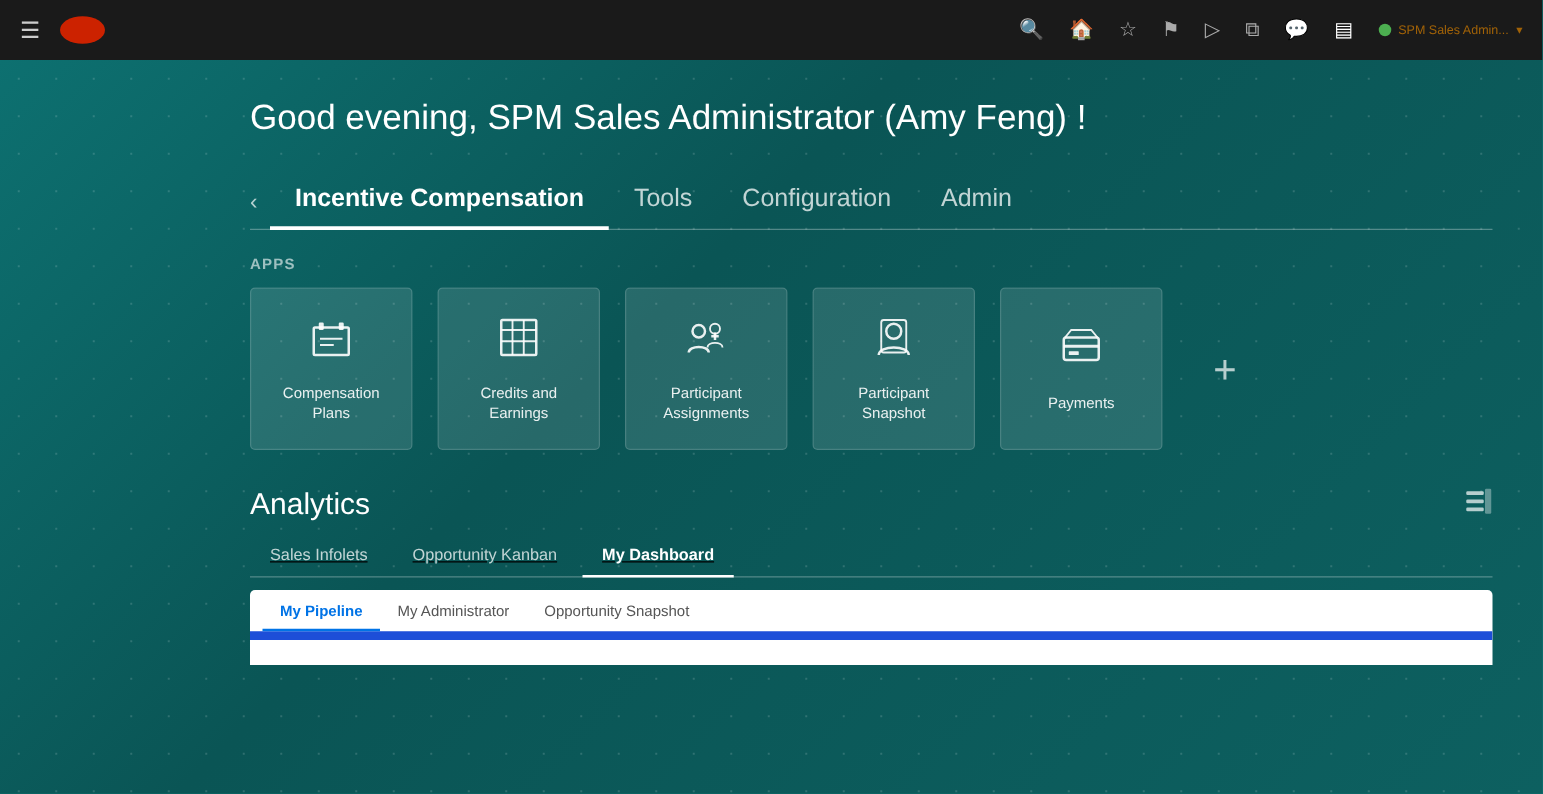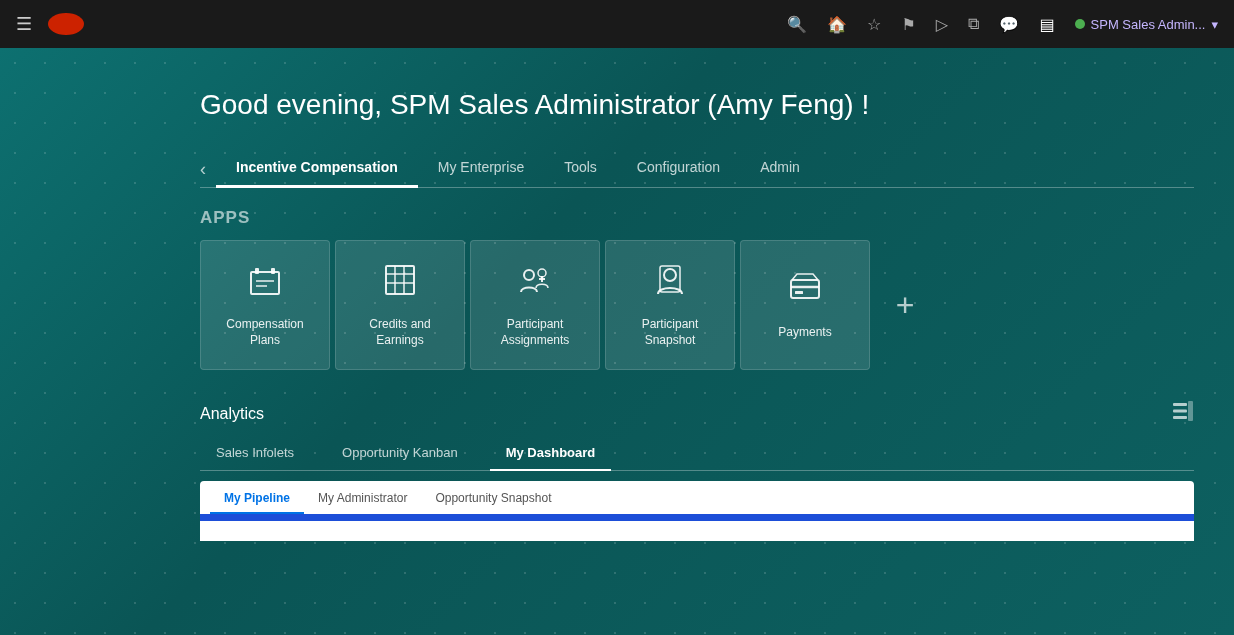--- a/index.html
+++ b/index.html
@@ -20,21 +20,21 @@
       width: 36px; height: 22px;
       background: #cc2200;
       border-radius: 50%;
       display: flex; align-items: center; justify-content: center;
     }
     .navbar-right { display: flex; align-items: center; gap: 20px; }
     .nav-icon { color: #aaa; font-size: 16px; cursor: pointer; }
     .nav-icon-active { color: white; }
     .user-badge {
       display: flex; align-items: center; gap: 6px;
-      color: #c4b5fd; font-size: 13px; cursor: pointer;
+      color: #a16207; font-size: 10px; cursor: pointer;
     }
     .user-dot { width: 10px; height: 10px; background: #4caf50; border-radius: 50%; }
 
     
     .main-content {
       background: linear-gradient(135deg, #0d7070 0%, #0a5555 40%, #0d6060 100%);
       height: 587px;
       position: relative;
       overflow: hidden;
     }
@@ -45,21 +45,21 @@
       opacity: 0.15;
       background-image:
         radial-gradient(circle, #ffffff 1px, transparent 1px);
       background-size: 30px 30px;
       pointer-events: none;
     }
 
     
     .content-wrapper {
       position: relative; z-index: 1;
-      padding: 41px 40px 20px 200px;
+      padding: 30px 40px 20px 200px;
     }
 
     .greeting {
       color: white;
       font-size: 28px;
       font-weight: 300;
       margin-bottom: 30px;
     }
 
     
@@ -71,21 +71,21 @@
       gap: 0;
     }
     .nav-arrow {
       color: rgba(255,255,255,0.7);
       font-size: 18px;
       margin-right: 10px;
       cursor: pointer;
     }
     .nav-tab {
       color: rgba(255,255,255,0.75);
-      font-size: 14px;
+      font-size: 20px;
       padding: 8px 20px 12px 20px;
       cursor: pointer;
       position: relative;
       white-space: nowrap;
     }
     .nav-tab.active {
       color: white;
       font-weight: 600;
     }
     .nav-tab.active::after {
@@ -93,30 +93,30 @@
       position: absolute;
       bottom: -1px;
       left: 0; right: 0;
       height: 3px;
       background: white;
     }
 
     
     .section-label {
       color: rgba(255,255,255,0.6);
-      font-size: 17px;
+      font-size: 12px;
       font-weight: 600;
       letter-spacing: 1px;
       margin-bottom: 12px;
       text-transform: uppercase;
     }
 
     .apps-grid {
       display: flex;
-      gap: 5px;
+      gap: 20px;
       margin-bottom: 30px;
       align-items: center;
     }
 
     .app-card {
       background: rgba(255,255,255,0.12);
       border: 1px solid rgba(255,255,255,0.15);
       border-radius: 4px;
       width: 130px;
       height: 130px;
@@ -153,30 +153,31 @@
 
     
     .analytics-header {
       display: flex;
       align-items: center;
       justify-content: space-between;
       margin-bottom: 12px;
     }
     .analytics-title {
       color: white;
-      font-size: 16px;
+      font-size: 24px;
       font-weight: 400;
     }
     .analytics-icon { color: rgba(255,255,255,0.7); font-size: 20px; }
 
     .analytics-tabs {
       display: flex;
       border-bottom: 1px solid rgba(255,255,255,0.3);
       margin-bottom: 10px;
-      gap: 16px;
+      gap: 4px;
+      text-decoration: underline;
     }
     .analytics-tab {
       color: rgba(255,255,255,0.75);
       font-size: 13px;
       padding: 6px 16px 10px 16px;
       cursor: pointer;
       position: relative;
     }
     .analytics-tab.active {
       color: white;
@@ -257,23 +258,20 @@
   <div class="content-wrapper">
 
     <div class="greeting">Good evening, SPM Sales Administrator (Amy Feng) !</div>
 
     <div class="nav-tabs">
       <span class="nav-arrow">‹</span>
       <div class="nav-tab active">
         <span>Incentive Compensation</span>
       </div>
       <div class="nav-tab">
-        <span>My Enterprise</span>
-      </div>
-      <div class="nav-tab">
         <span>Tools</span>
       </div>
       <div class="nav-tab">
         <span>Configuration</span>
       </div>
       <div class="nav-tab">
         <span>Admin</span>
       </div>
     </div>
 

